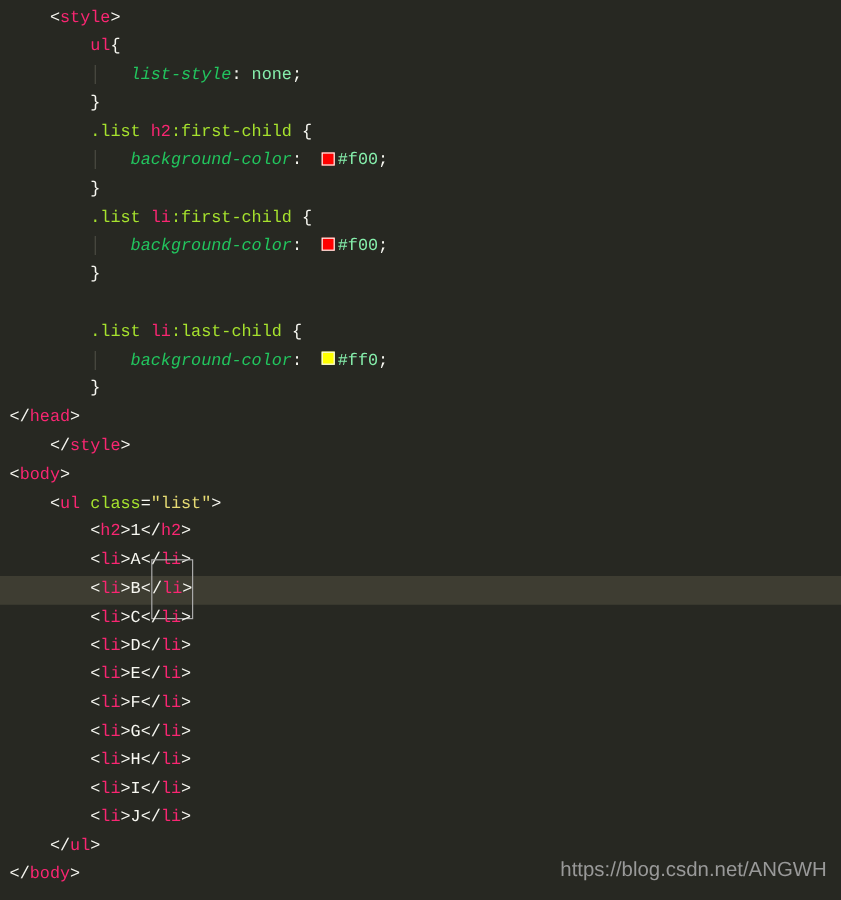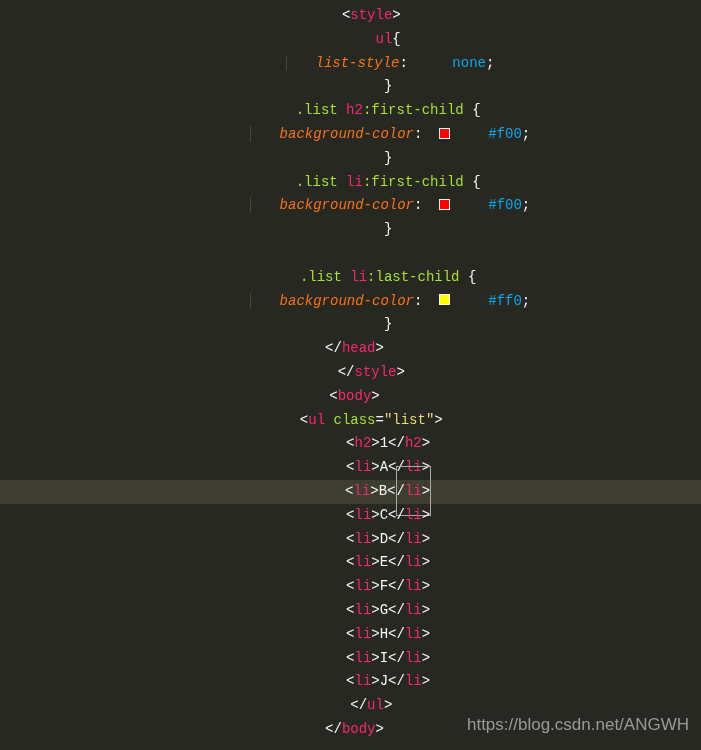--- a/index.html
+++ b/index.html
@@ -16,32 +16,31 @@
     font-style: italic;
   }
   .editor {
     padding: 4px 0;
     font-style: normal;
   }
   .line {
     white-space: pre;
     padding-left: 8px;
     height: 23.8px;
-    text-align: center;
   }
   .line.highlight {
     background: #3e3d32;
   }
   .tag { color: #f92672; }
   .bracket { color: #f8f8f2; }
   .selector-tag { color: #f92672; }
   .selector-class { color: #a6e22e; }
   .pseudo { color: #a6e22e; }
-  .prop { color: #f97316; font-style: italic; }
-  .value { color: #0ea5e9; margin-left: 36px; }
+  .prop { color: #22c55e; font-style: italic; }
+  .value { color: #86efac; }
   .punct { color: #f8f8f2; }
   .comment { color: #75715e; }
   .attr { color: #a6e22e; }
   .string { color: #e6db74; }
   .text { color: #f8f8f2; }
   .guide { color: #4a4a42; }
   .swatch {
     display: inline-block;
     width: 11px;
     height: 11px;

